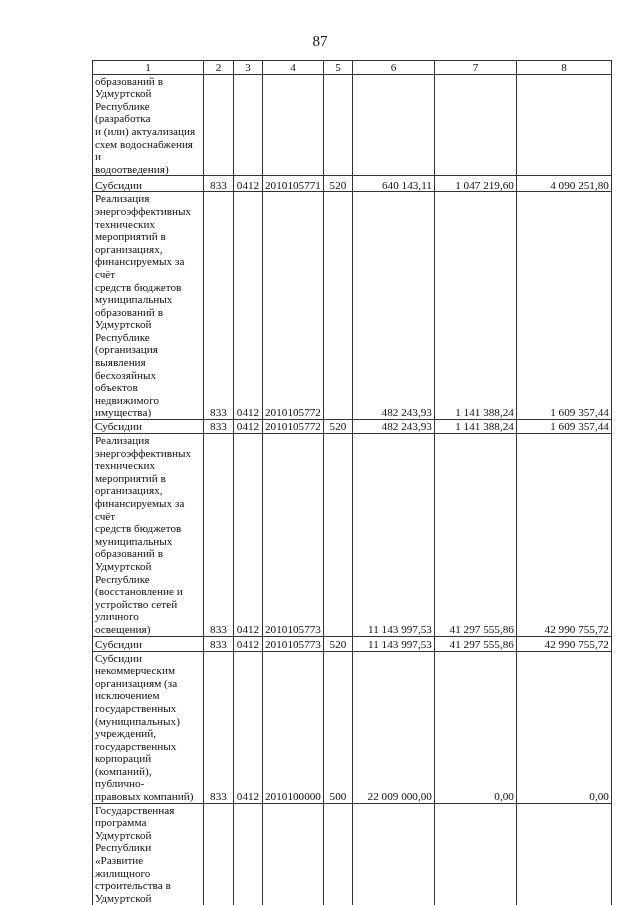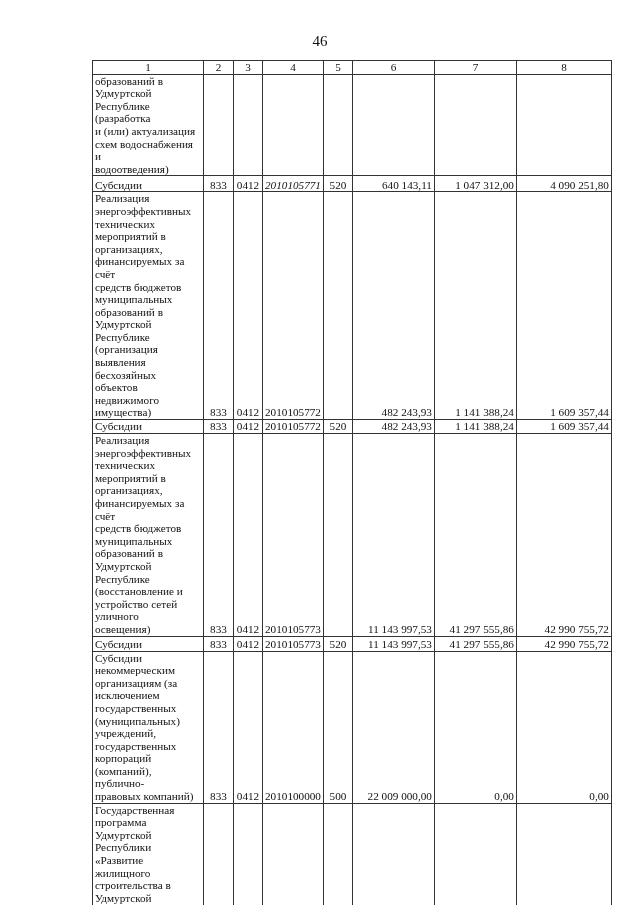--- a/index.html
+++ b/index.html
@@ -9,21 +9,21 @@
   table.budget td { border:1px solid #333; padding:0 2px; vertical-align:bottom; white-space:nowrap; overflow:hidden; }
   table.budget td.c1 { white-space:pre-line; text-align:left; vertical-align:bottom; }
   table.budget tr.hdr td { text-align:center; vertical-align:middle; height:12px; }
   td.num { text-align:right; }
   td.ctr { text-align:center; }
   tr.sub td { height:13px; }
 </style>
 </head>
 <body>
 
-<div class="page-num">46</div>
+<div class="page-num">87</div>
 
 <table class="budget">
   <colgroup>
     <col style="width:111px">
       <col style="width:30px">
       <col style="width:29px">
       <col style="width:59px">
     <col style="width:29px">
       <col style="width:82px">
       <col style="width:82px">
@@ -52,24 +52,24 @@
         <td class="ctr" style="height: 75px;"></td>
         <td class="ctr" style="height: 75px;"></td>
         <td class="num" style="height: 75px;"></td>
         <td class="num" style="height: 75px;"></td>
         <td class="num" style="height: 75px;"></td>
       </tr>
       <tr class="sub">
         <td class="c1" style="height: 15px;">Субсидии</td>
         <td class="ctr" style="height: 15px;">833</td>
         <td class="ctr" style="height: 15px;">0412</td>
-        <td class="ctr" style="height: 15px; font-style: italic;">2010105771</td>
+        <td class="ctr" style="height: 15px;">2010105771</td>
         <td class="ctr" style="height: 15px;">520</td>
         <td class="num" style="height: 15px;">640 143,11</td>
-        <td class="num" style="height: 15px;">1 047 312,00</td>
+        <td class="num" style="height: 15px;">1 047 219,60</td>
         <td class="num" style="height: 15px;">4 090 251,80</td>
       </tr>
       <tr>
         <td class="c1" style="height: 179px;">Реализация
 энергоэффективных
 технических
 мероприятий в
 организациях,
 финансируемых за счёт
 средств бюджетов

